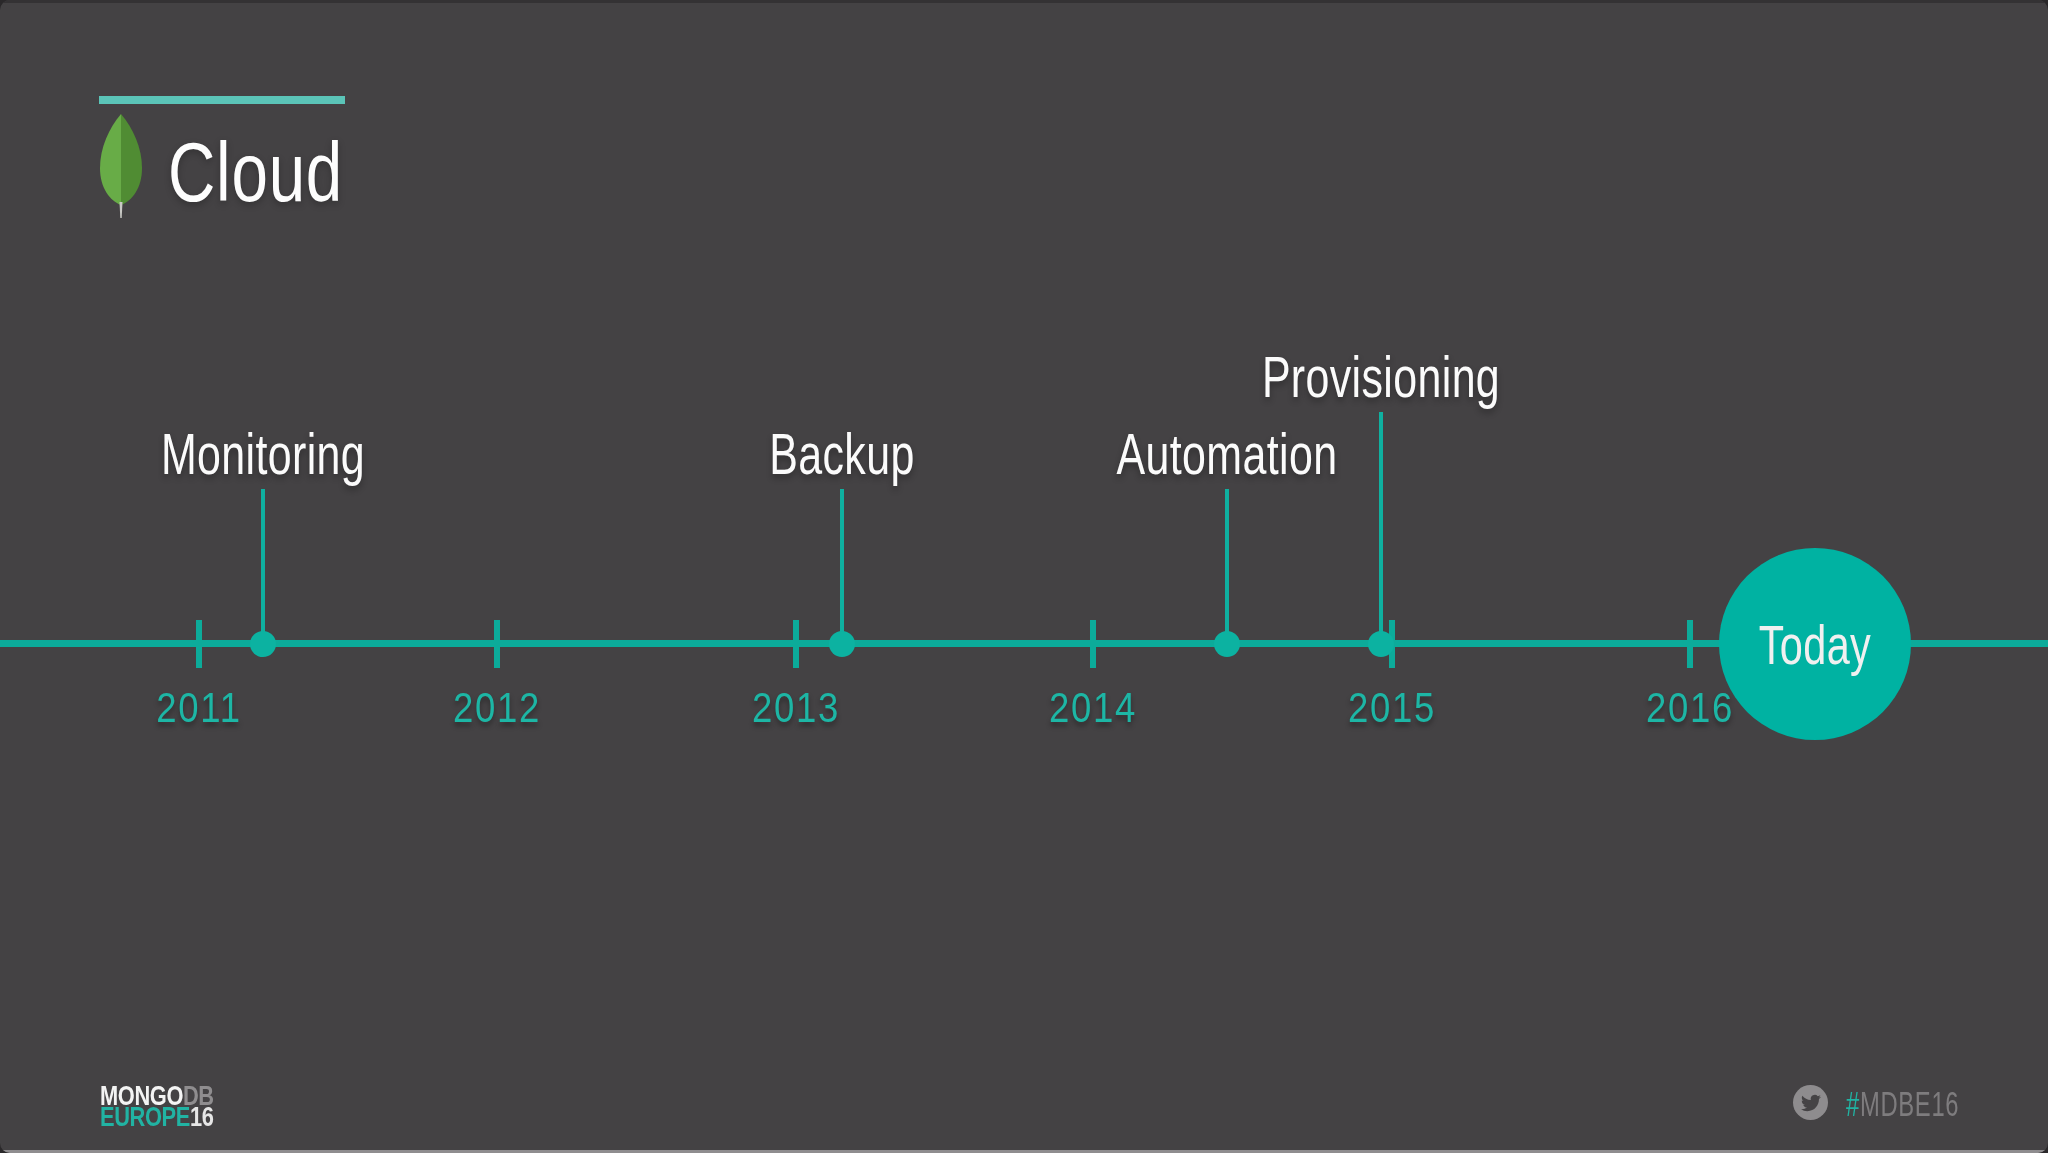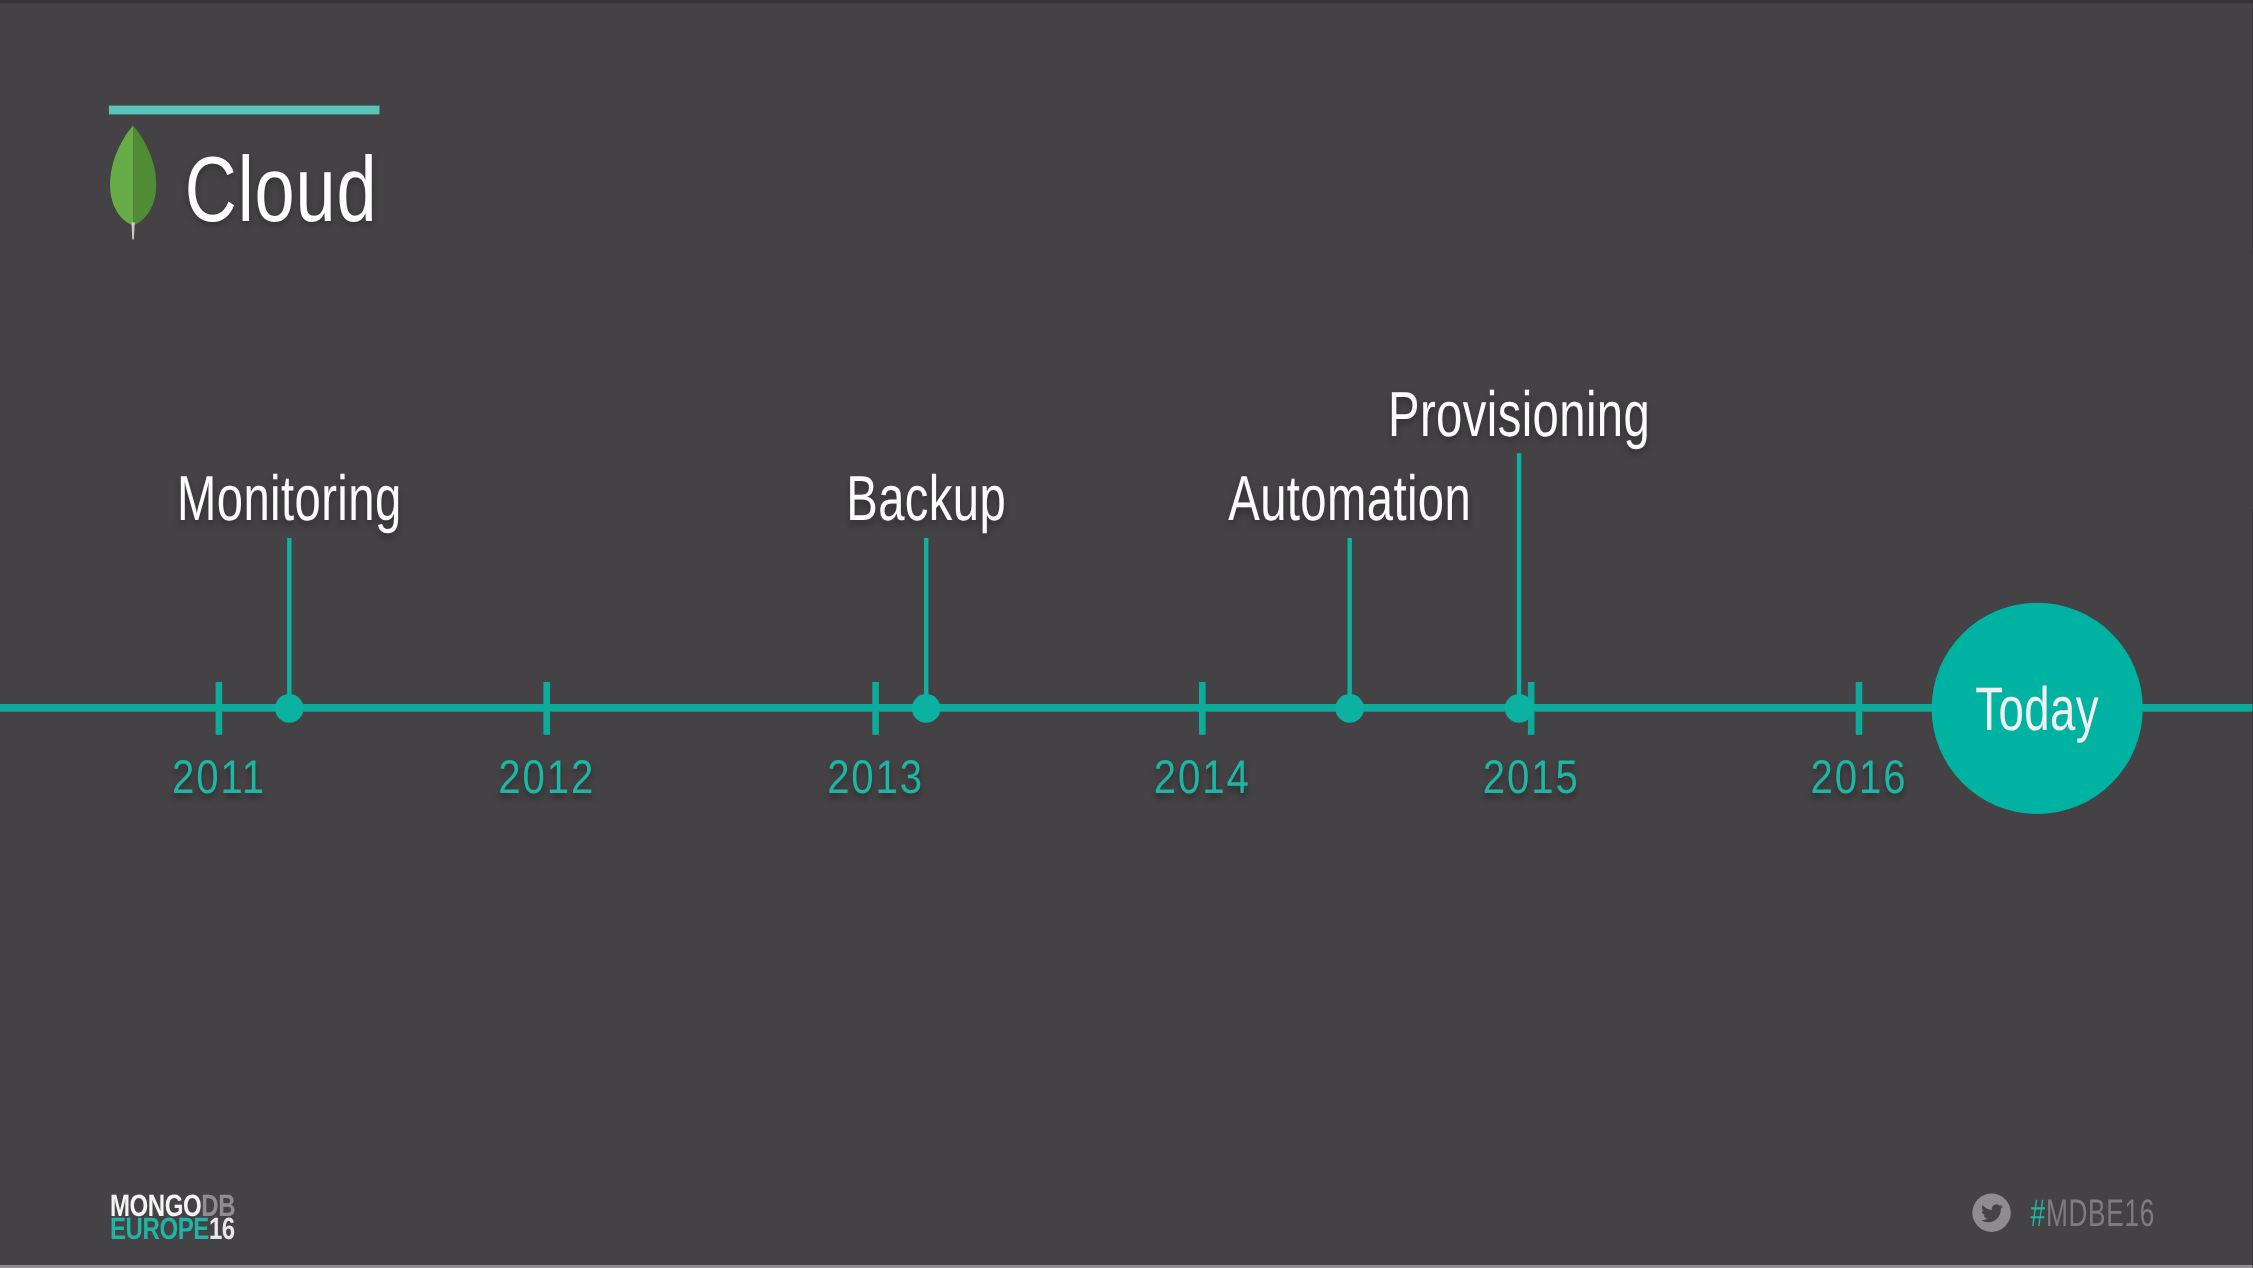--- a/index.html
+++ b/index.html
@@ -1,19 +1,20 @@
 <!DOCTYPE html>
 <html><head>
 <meta charset="utf-8">
 <style>
   html,body{margin:0;padding:0;background:#2a282a;}
   .slide{
     position:relative;width:2048px;height:1153px;overflow:hidden;
     background:#444244;
     font-family:"Liberation Sans","DejaVu Sans",sans-serif;
+    border-radius:10px;
   }
   .edge-strip{position:absolute;left:0;width:2048px;}
   .edge-strip.top{top:0;height:3px;background:#343234;}
   .edge-strip.bottom{bottom:0;height:3px;background:#8f8d8f;}
 
   
   .accent-bar{position:absolute;left:99px;top:96px;width:246px;height:8px;background:#5bc4b8;}
   .leaf{position:absolute;left:97px;top:112px;}
   .title{
     position:absolute;left:168px;top:130px;margin:0;
@@ -34,21 +35,21 @@
   }
   .connector{position:absolute;width:4px;background:#0fb0a0;}
   .dot{position:absolute;width:26px;height:26px;border-radius:50%;background:#0cb2a1;}
   .event-label{
     position:absolute;font-size:58px;font-weight:300;color:#fbfbfb;
     white-space:nowrap;line-height:1;letter-spacing:0.5px;
     transform:translateX(-50%) scaleX(0.74);
     text-shadow:0 4px 8px rgba(0,0,0,0.3);
   }
   .today{
-    position:absolute;left:1756px;top:548px;width:192px;height:192px;border-radius:50%;
+    position:absolute;left:1719px;top:548px;width:192px;height:192px;border-radius:50%;
     background:#00b2a2;display:flex;align-items:center;justify-content:center;
   }
   .today span{
     font-size:56px;font-weight:300;color:#f0f0f0;letter-spacing:0.5px;
     transform:scaleX(0.74);white-space:nowrap;
   }
 
   
   .logo{
     position:absolute;left:100px;top:1085px;

